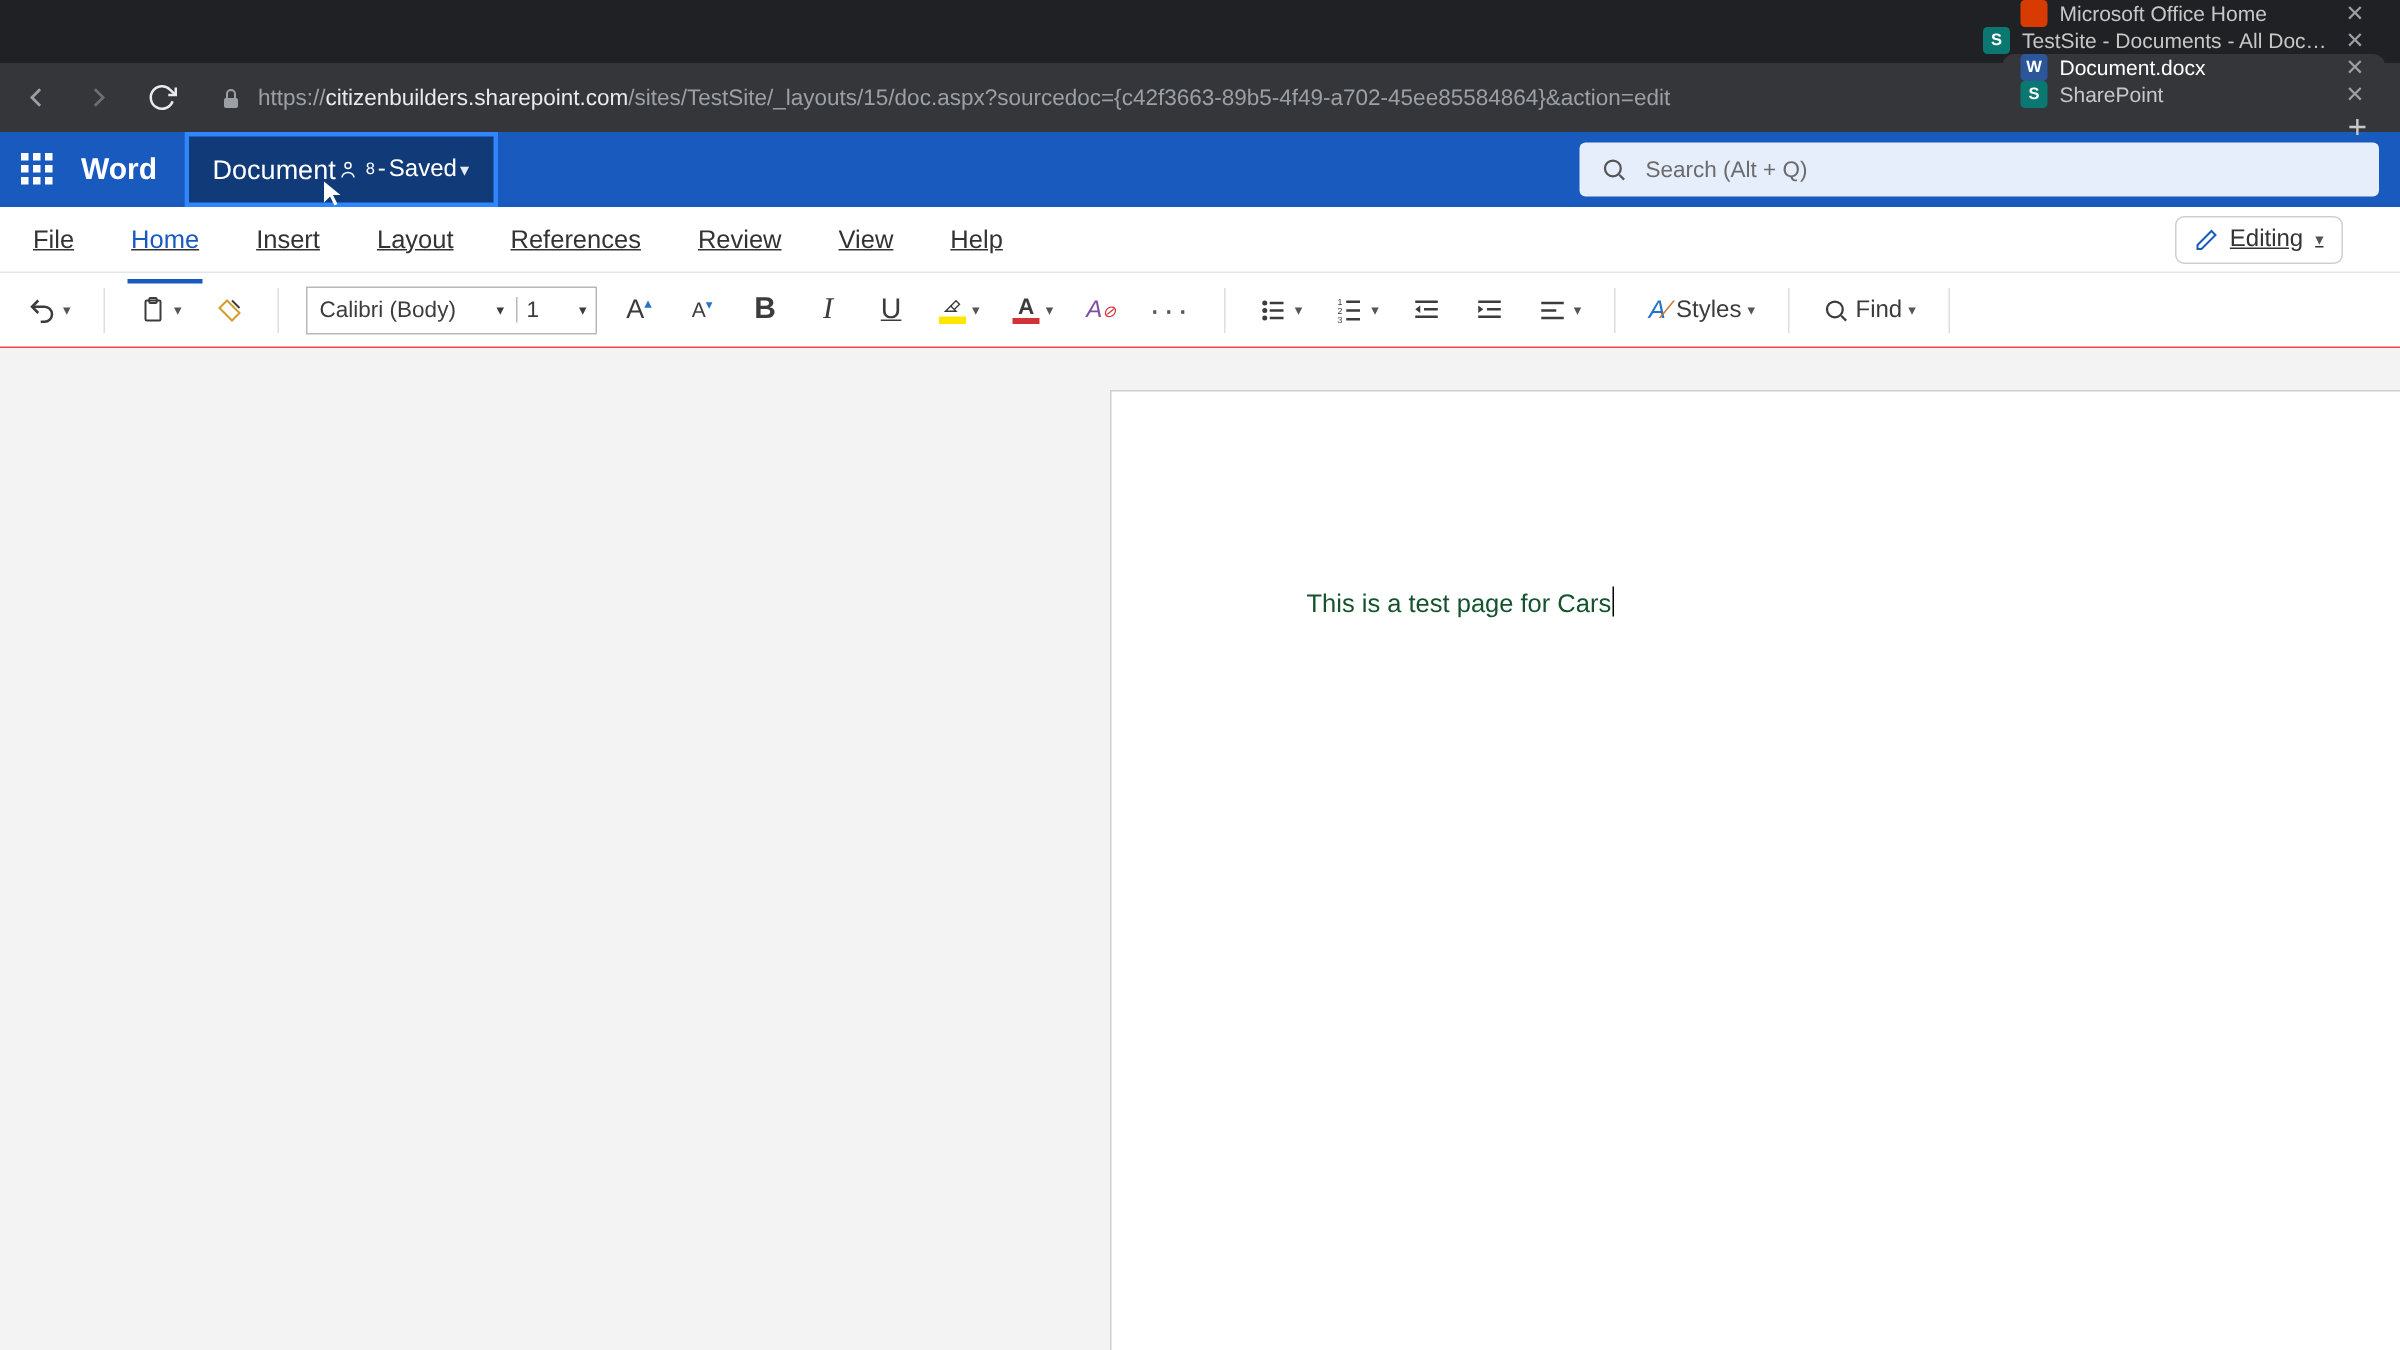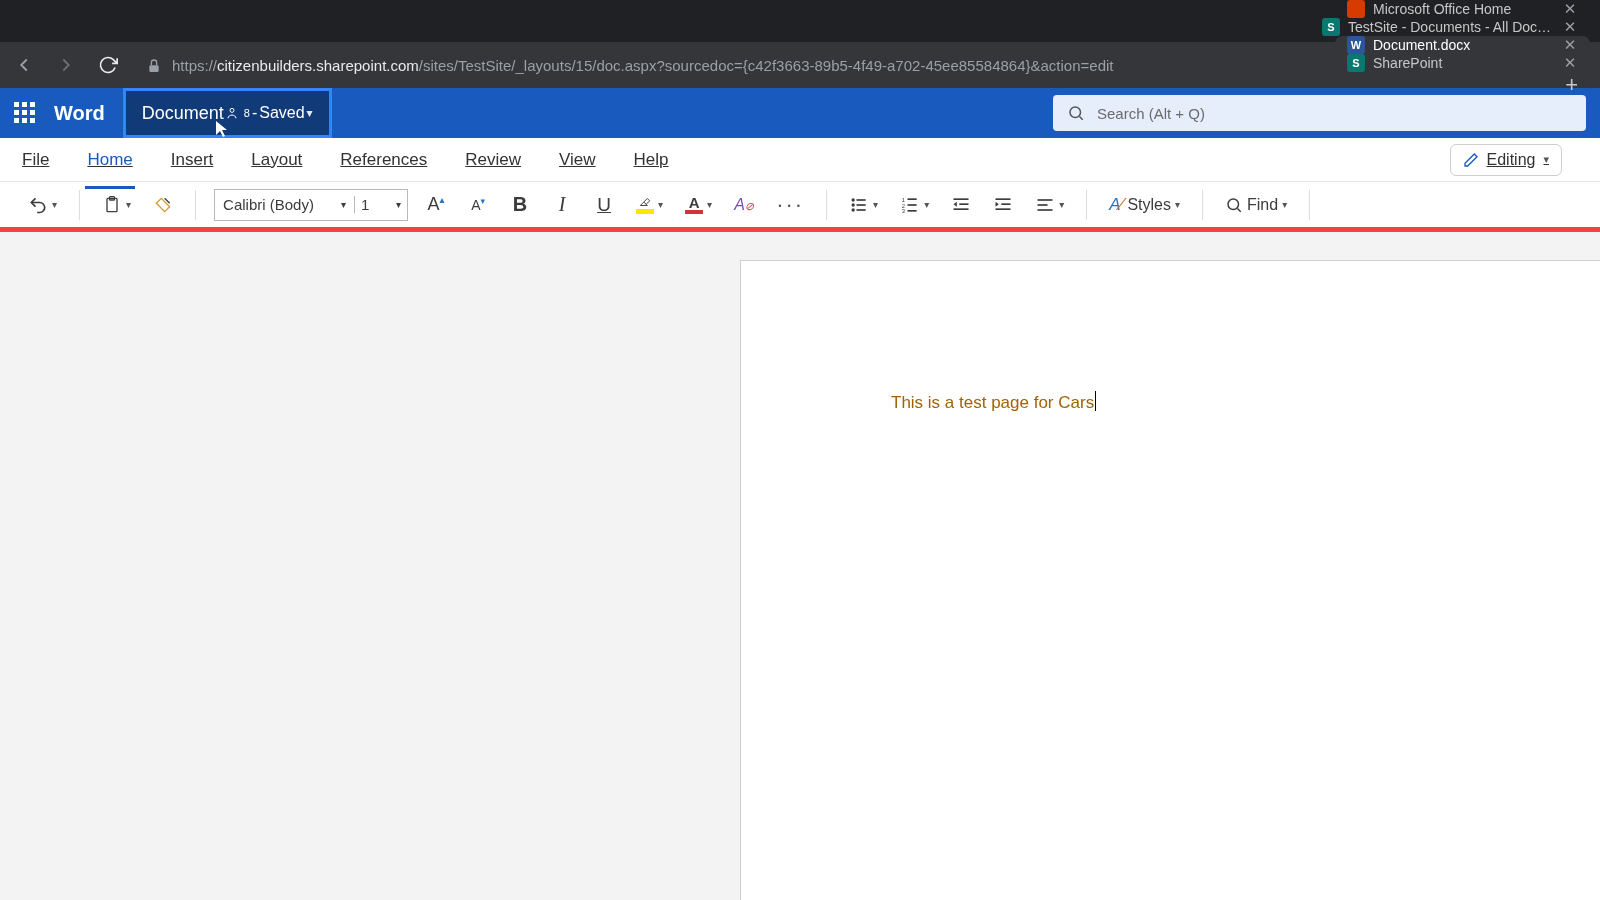--- a/index.html
+++ b/index.html
@@ -38,40 +38,40 @@
   .search-box .ph { color:#6b6b6b; font-size:15px; }
 
   
   .ribbon-tabs { height:44px; display:flex; align-items:center; padding:0 20px; gap:34px; font-size:17px; color:#333; border-bottom:1px solid #e5e5e5;text-decoration:underline; }
   .ribbon-tabs .rtab { padding:6px 2px; position:relative; }
   .ribbon-tabs .rtab.active { color:#185abd; }
   .ribbon-tabs .rtab.active::after { content:""; position:absolute; left:0; right:0; bottom:-13px; height:3px; background:#185abd; }
   .editing-pill { margin-left:auto; margin-right:18px; display:flex; align-items:center; gap:8px; border:1px solid #cfcfcf; border-radius:6px; padding:6px 12px; font-size:16px; color:#333; }
 
   
-  .toolbar { height:50px; display:flex; align-items:center; padding:0 24px; gap:14px; border-bottom:5px solid #ef4444; color:#3c3c3c; }
+  .toolbar { height:50px; display:flex; align-items:center; padding:0 14px; gap:14px; border-bottom:1px solid #ef4444; color:#3c3c3c; }
   .sep { width:1px; height:30px; background:#ddd; margin:0 4px; }
   .tb-btn { display:flex; align-items:center; justify-content:center; height:32px; min-width:28px; padding:0 4px; }
   .tb-drop::after { content:"▾"; font-size:10px; margin-left:4px; color:#555; }
   .font-box { border:1px solid #b8b8b8; height:32px; display:flex; align-items:center; }
   .font-name { width:140px; padding:0 8px; font-size:15px; border-right:1px solid #b8b8b8; display:flex; align-items:center; justify-content:space-between; }
   .font-size { width:52px; padding:0 6px; font-size:15px; display:flex; align-items:center; justify-content:space-between; }
   .bold { font-weight:800; font-size:20px; }
   .italic { font-style:italic; font-size:20px; font-family:Georgia,serif; }
   .under { text-decoration:underline; font-size:19px; }
   .hl-bar { display:inline-block; width:18px; height:5px; background:#ffe600; }
   .fc-bar { display:inline-block; width:18px; height:4px; background:#d13438; }
   .icon-stack { display:flex; flex-direction:column; align-items:center; line-height:1; }
   .dots { font-size:22px; letter-spacing:2px; color:#555; }
   .tb-label { font-size:16px; margin-left:4px; }
 
   
   .canvas-area { height:calc(900px - 42px - 46px - 50px - 44px - 50px); background:#f3f3f3; position:relative; overflow:hidden; }
   .page { position:absolute; left:740px; top:28px; width:1000px; height:1200px; background:#fff; border:1px solid #cfcfcf; padding:130px 130px; }
-  .page .text { font-size:17px; color:#a16207;margin-left:20px; }
+  .page .text { font-size:17px; color:#14532d; }
   .caret { display:inline-block; width:1px; height:20px; background:#000; vertical-align:-3px; margin-left:1px; }
 
   svg { display:block; }
 </style>
 </head>
 <body>
 
 <div class="browser-tabs">
   <div class="tab">
     <span class="favicon" style="background:#d83b01"></span>

